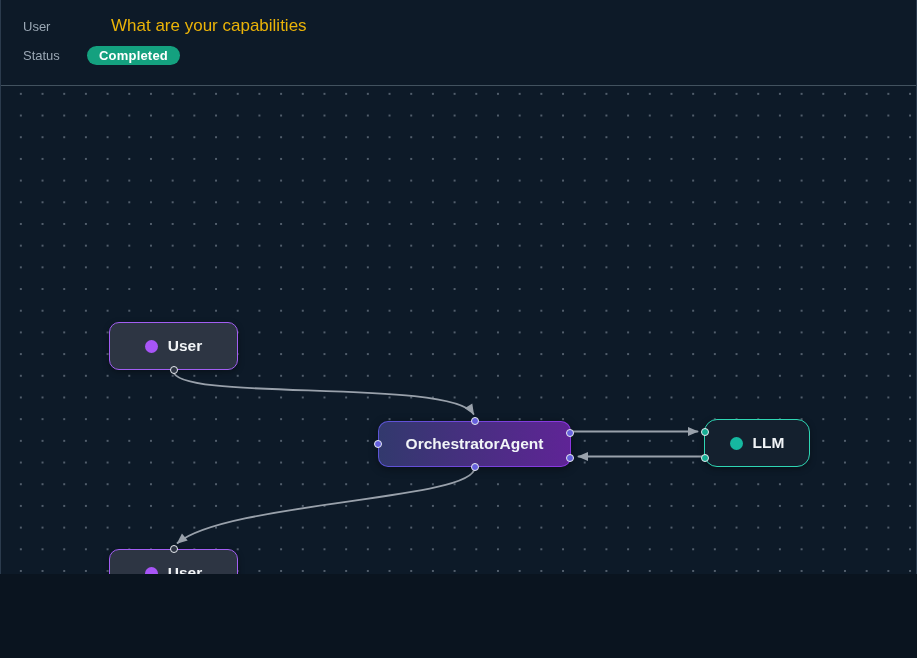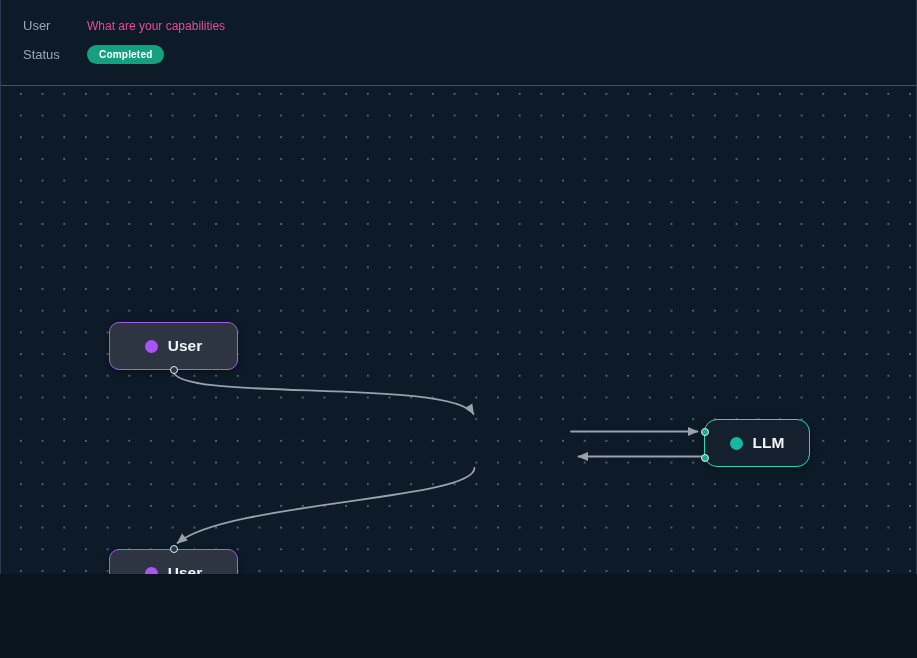--- a/index.html
+++ b/index.html
@@ -30,32 +30,33 @@
     z-index: 5;
   }
   .header-row { display: flex; align-items: center; min-height: 19px; }
   .header-label {
     width: 64px;
     flex: 0 0 64px;
     font-size: 13px;
     color: #9aa7b4;
   }
   .header-value {
-    font-size: 12px;
-    color: #ec4899;
+    font-size: 17px;
+    color: #eab308;
+    margin-left: 24px;
   }
   .status-badge {
     display: inline-flex;
     align-items: center;
     height: 19px;
     padding: 0 12px;
     border-radius: 10px;
     background: #14a17f;
     color: #ffffff;
-    font-size: 10px;
+    font-size: 13px;
     font-weight: bold;
     letter-spacing: 0.2px;
   }
 
   
   .canvas {
     position: absolute;
     top: 86px; left: 0; right: 0; bottom: 0;
     background-color: #0d1a28;
     background-image: radial-gradient(circle, rgba(150,162,176,0.5) 1.1px, transparent 1.4px);
@@ -160,20 +161,28 @@
       <path class="edge" d="M 703 370.5 L 577.5 370.5" marker-end="url(#arrow)"></path>
       <path class="edge" d="M 473.5 382 C 473.5 414, 226 416, 176.5 457" marker-end="url(#arrow)"></path>
     </svg>
 
     <div class="node node-user" style="left:108px; top:236px; width:129px; height:48px;">
       <span class="status-dot dot-purple"></span>
       <span>User</span>
       <span class="handle h-dark h-bottom"></span>
     </div>
 
+    <div class="node node-orchestrator" style="left:377px; top:335px; width:193px; height:46px;">
+      <span>OrchestratorAgent</span>
+      <span class="handle h-purple h-top"></span>
+      <span class="handle h-purple h-left"></span>
+      <span class="handle h-purple h-bottom"></span>
+      <span class="handle h-purple" style="right:-4px; top:7px;"></span>
+      <span class="handle h-purple" style="right:-4px; top:31.5px;"></span>
+    </div>
 
     <div class="node node-llm" style="left:703px; top:333px; width:106px; height:48px;">
       <span class="status-dot dot-teal"></span>
       <span>LLM</span>
       <span class="handle h-teal" style="left:-4px; top:8px;"></span>
       <span class="handle h-teal" style="left:-4px; top:33.5px;"></span>
     </div>
 
     <div class="node node-user" style="left:108px; top:463px; width:129px; height:48px;">
       <span class="status-dot dot-purple"></span>

